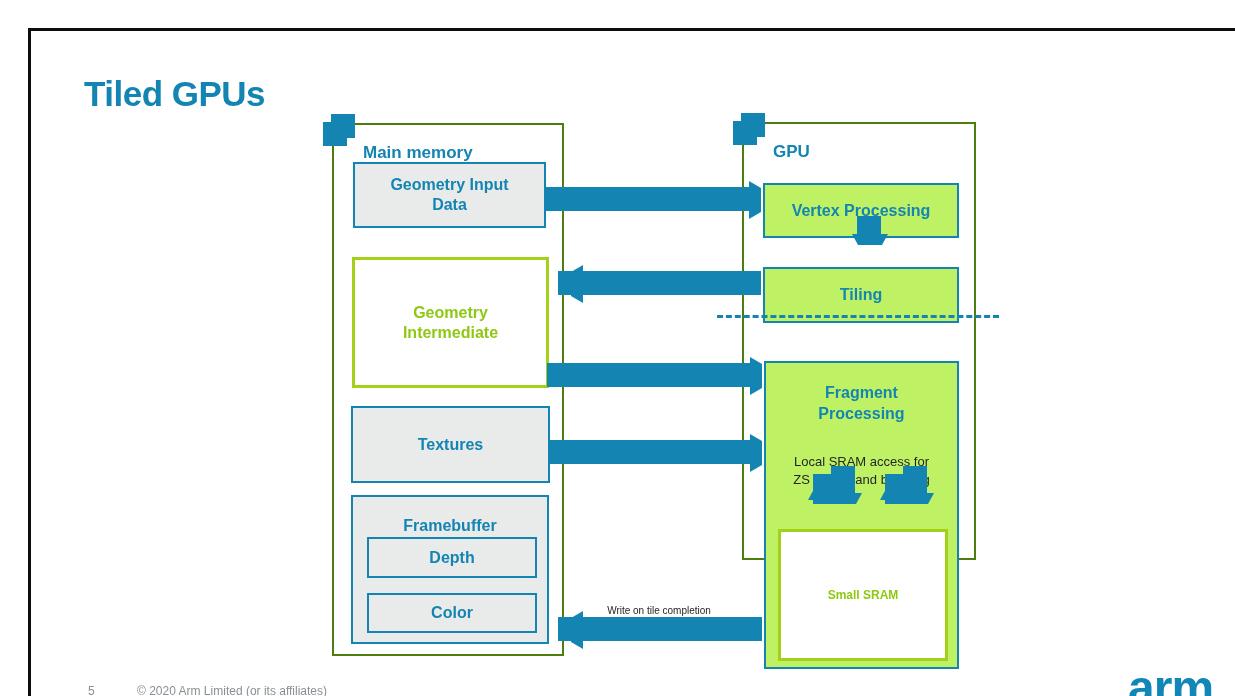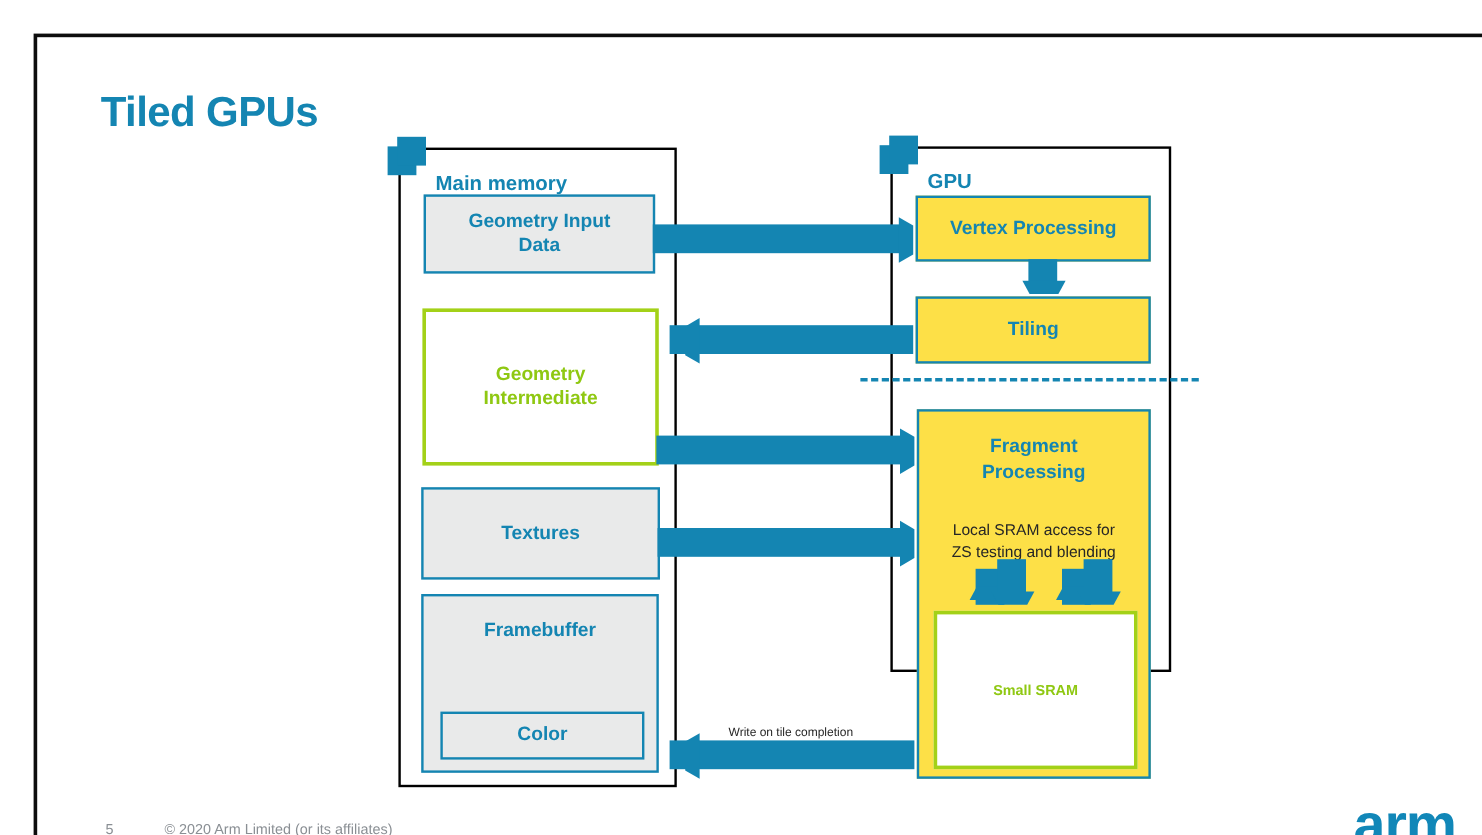--- a/index.html
+++ b/index.html
@@ -6,29 +6,29 @@
   html,body { width:1235px; height:696px; background:#fff; overflow:hidden;
               font-family:"Liberation Sans", sans-serif; }
   #slide { position:relative; width:1235px; height:696px; background:#fff; }
   #frame { position:absolute; left:4px; top:4px; width:1226px; height:688px;
            border:3px solid #0d0d0d; pointer-events:none; }
   .preline { white-space:pre-line; }
 
   #title { position:absolute; left:48px; top:38px; font-size:35px; font-weight:600;
            color:#1485b2; letter-spacing:-0.5px; }
 
-  .container { position:absolute; border:2px solid #000000; background:#fff; }
+  .container { position:absolute; border:2px solid #4d7c0f; background:#fff; }
   .container-label { position:absolute; left:17px; top:6px; font-size:17px;
                      font-weight:700; color:#1485b2; }
 
   .box { position:absolute; border:2px solid #1485b2; display:flex;
          align-items:center; justify-content:center; text-align:center;
          font-size:16px; font-weight:600; color:#1485b2; line-height:1.25; }
   .gray  { background:#e9eaea; }
-  .white { background:#fde047; }
+  .white { background:#bef264;margin-top:20px; }
   .greenbox { border:3px solid #a3d118; color:#8fc812; background:#fff; }
 
   .fb-label { position:absolute; top:7px; width:100%; text-align:center;
               font-size:16px; font-weight:600; color:#1485b2; }
 
   
   #frag-label { position:absolute; top:8px; width:100%; text-align:center;
                 font-size:16px; font-weight:600; color:#1485b2; line-height:1.3; }
   #sram-note  { position:absolute; top:78px; width:100%; text-align:center;
                 font-size:13px; font-weight:400; color:#262626; line-height:1.4; }
@@ -77,20 +77,21 @@
     <div class="box gray preline" style="left:19px; top:37px; width:193px; height:66px;">Geometry Input
 Data</div>
 
     <div class="box greenbox preline" style="left:18px; top:132px; width:197px; height:131px;">Geometry
 Intermediate</div>
 
     <div class="box gray" style="left:17px; top:281px; width:199px; height:77px;">Textures</div>
 
     <div class="box gray" style="left:17px; top:370px; width:198px; height:149px; align-items:flex-start;">
       <div class="fb-label">Framebuffer</div>
+      <div class="box gray" style="left:14px; top:40px; width:170px; height:41px;">Depth</div>
       <div class="box gray" style="left:14px; top:96px; width:170px; height:40px;">Color</div>
     </div>
   </div>
 
   <div class="container" style="left:718px; top:98px; width:234px; height:438px;">
     <div class="container-label">GPU</div>
 
     <div class="box white" style="left:19px; top:39px; width:196px; height:55px;">Vertex Processing</div>
 
     <div class="box white" style="left:19px; top:123px; width:196px; height:56px;">Tiling</div>

